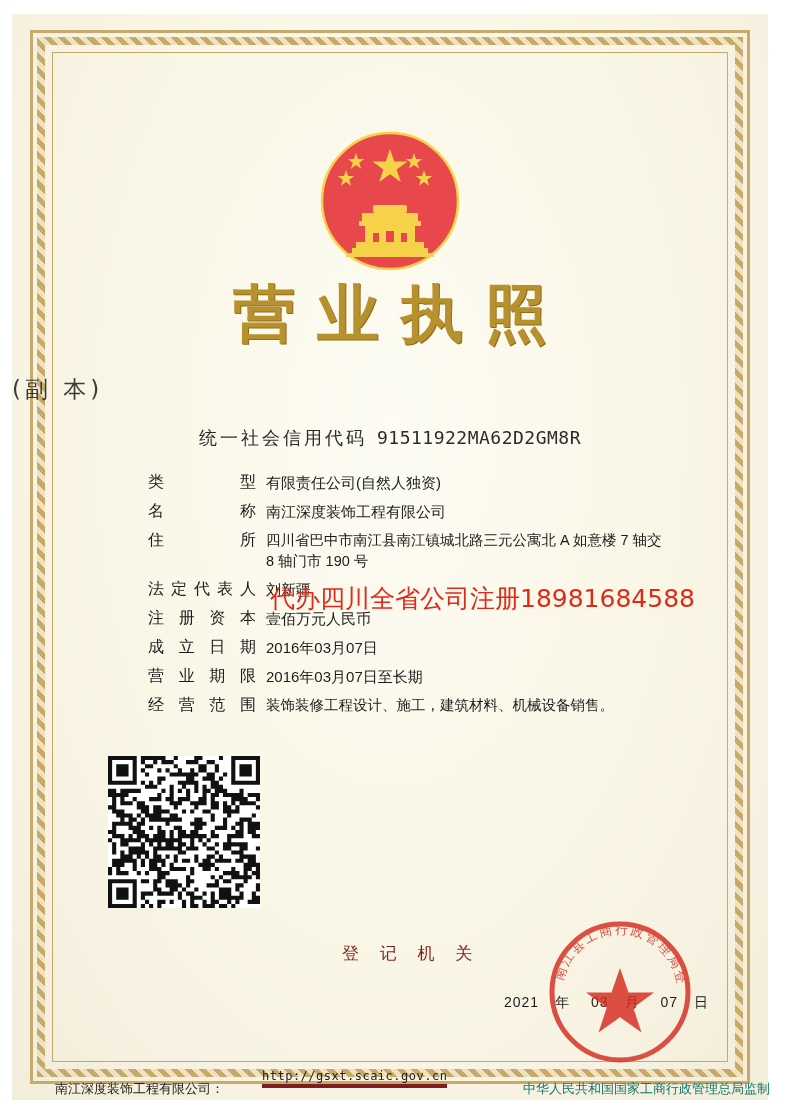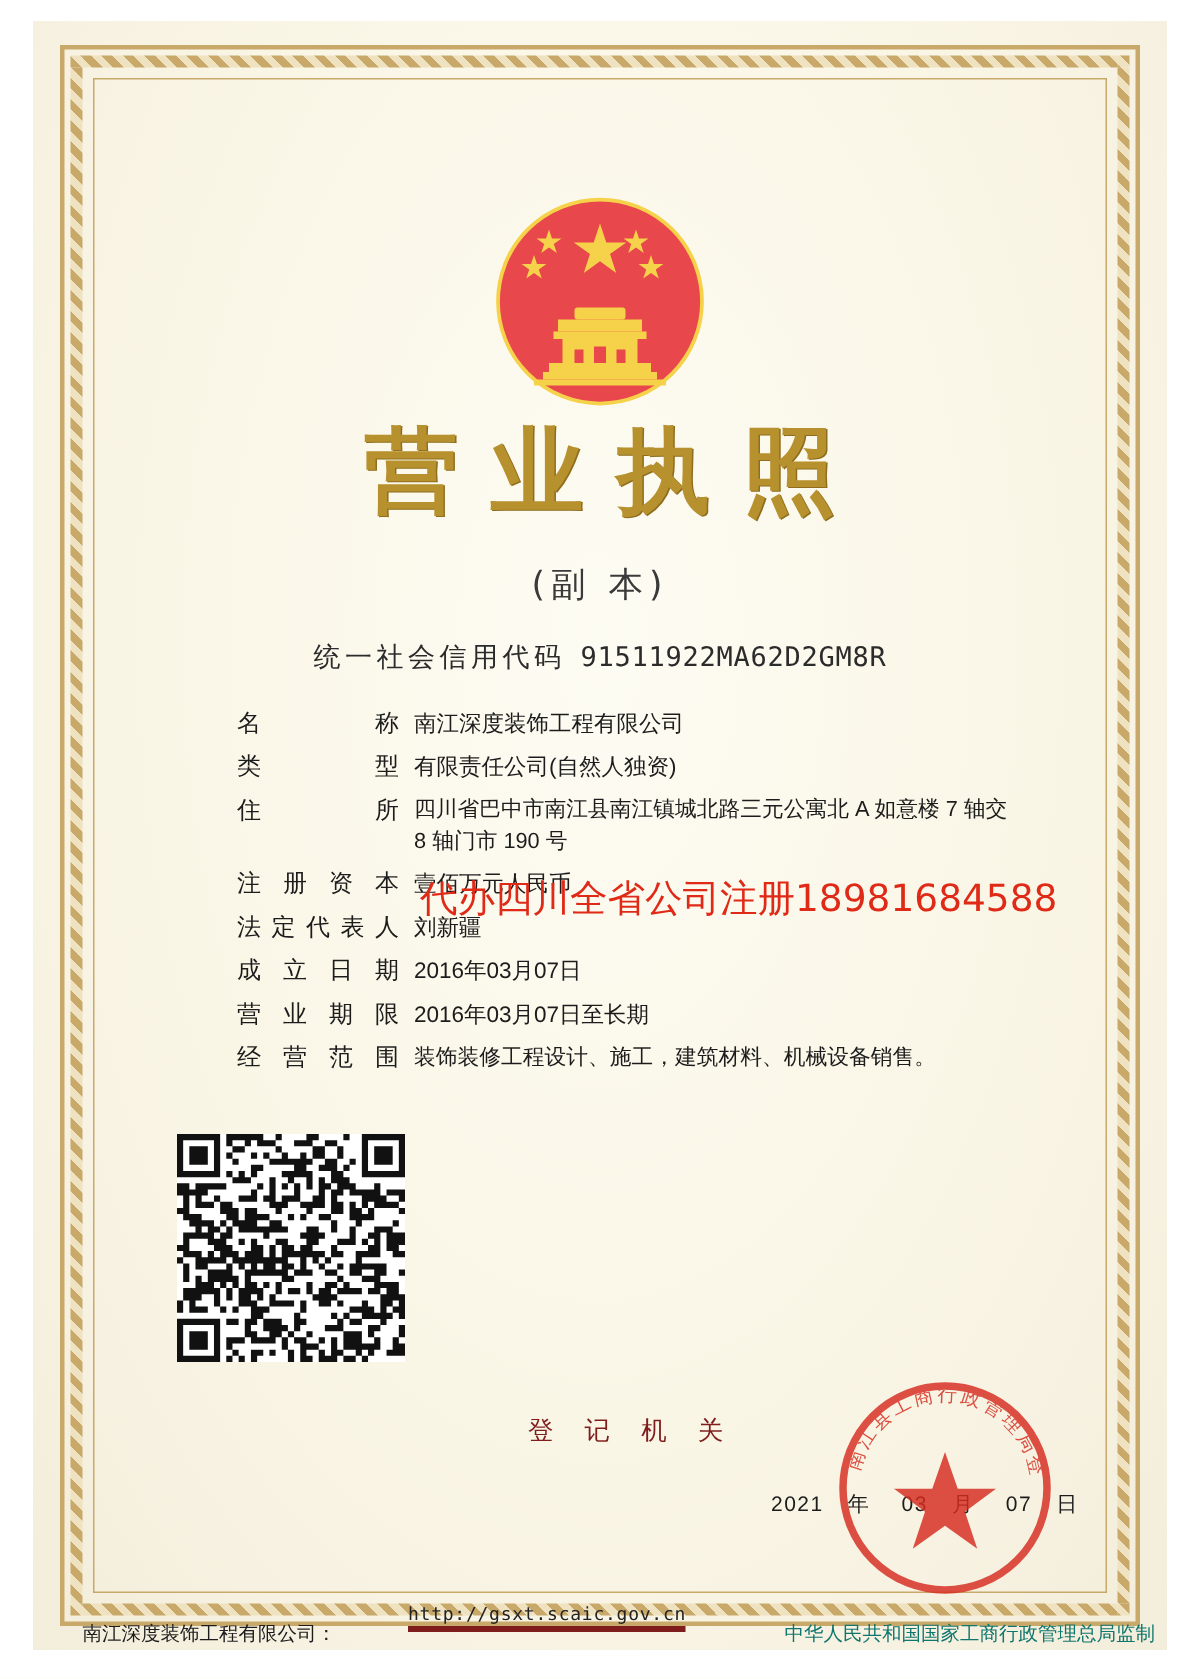--- a/index.html
+++ b/index.html
@@ -11,21 +11,21 @@
     width: 800px;
     height: 1119px;
     position: relative;
     font-family: "Liberation Sans", sans-serif;
     overflow: hidden;
   }
 
   
   .cert {
     position: absolute;
-    left: 22px;
+    left: 12px;
     top: 14px;
     width: 756px;
     height: 1086px;
     background: #fbf8ec;
     box-sizing: border-box;
   }
   .cert-inner-bg {
     position: absolute;
     inset: 0;
     background:
@@ -85,21 +85,20 @@
     letter-spacing: 22px;
     text-indent: 22px;
     color: #b8912f;
     text-shadow: 1px 1px 0 #8f6d1d;
   }
   .subtitle {
     position: absolute;
     left: 0;
     right: 0;
     top: 360px;
-    text-align: center;
     font-family: "DejaVu Sans", sans-serif;
     font-size: 23px;
     letter-spacing: 4px;
     color: #3a3a3a;
   }
   .credit-code {
     position: absolute;
     left: 0;
     right: 0;
     top: 412px;
@@ -286,38 +285,38 @@
 
   <div class="title">营业执照</div>
   <div class="subtitle">(副 本)</div>
 
   <div class="credit-code">
     <span class="label">统一社会信用代码</span><span class="value">91511922MA62D2GM8R</span>
   </div>
 
   <div class="fields">
     <div class="field-row">
+      <div class="field-label">类型</div>
+      <div class="field-value">有限责任公司(自然人独资)</div>
+    </div>
+    <div class="field-row">
       <div class="field-label">名称</div>
       <div class="field-value">南江深度装饰工程有限公司</div>
     </div>
     <div class="field-row">
-      <div class="field-label">类型</div>
-      <div class="field-value">有限责任公司(自然人独资)</div>
-    </div>
-    <div class="field-row">
       <div class="field-label">住所</div>
       <div class="field-value small">四川省巴中市南江县南江镇城北路三元公寓北 A 如意楼 7 轴交 8 轴门市 190 号</div>
     </div>
     <div class="field-row">
+      <div class="field-label">法定代表人</div>
+      <div class="field-value">刘新疆</div>
+    </div>
+    <div class="field-row">
       <div class="field-label">注册资本</div>
       <div class="field-value">壹佰万元人民币</div>
-    </div>
-    <div class="field-row">
-      <div class="field-label">法定代表人</div>
-      <div class="field-value">刘新疆</div>
     </div>
     <div class="field-row">
       <div class="field-label">成立日期</div>
       <div class="field-value">2016年03月07日</div>
     </div>
     <div class="field-row">
       <div class="field-label">营业期限</div>
       <div class="field-value">2016年03月07日至长期</div>
     </div>
     <div class="field-row">

